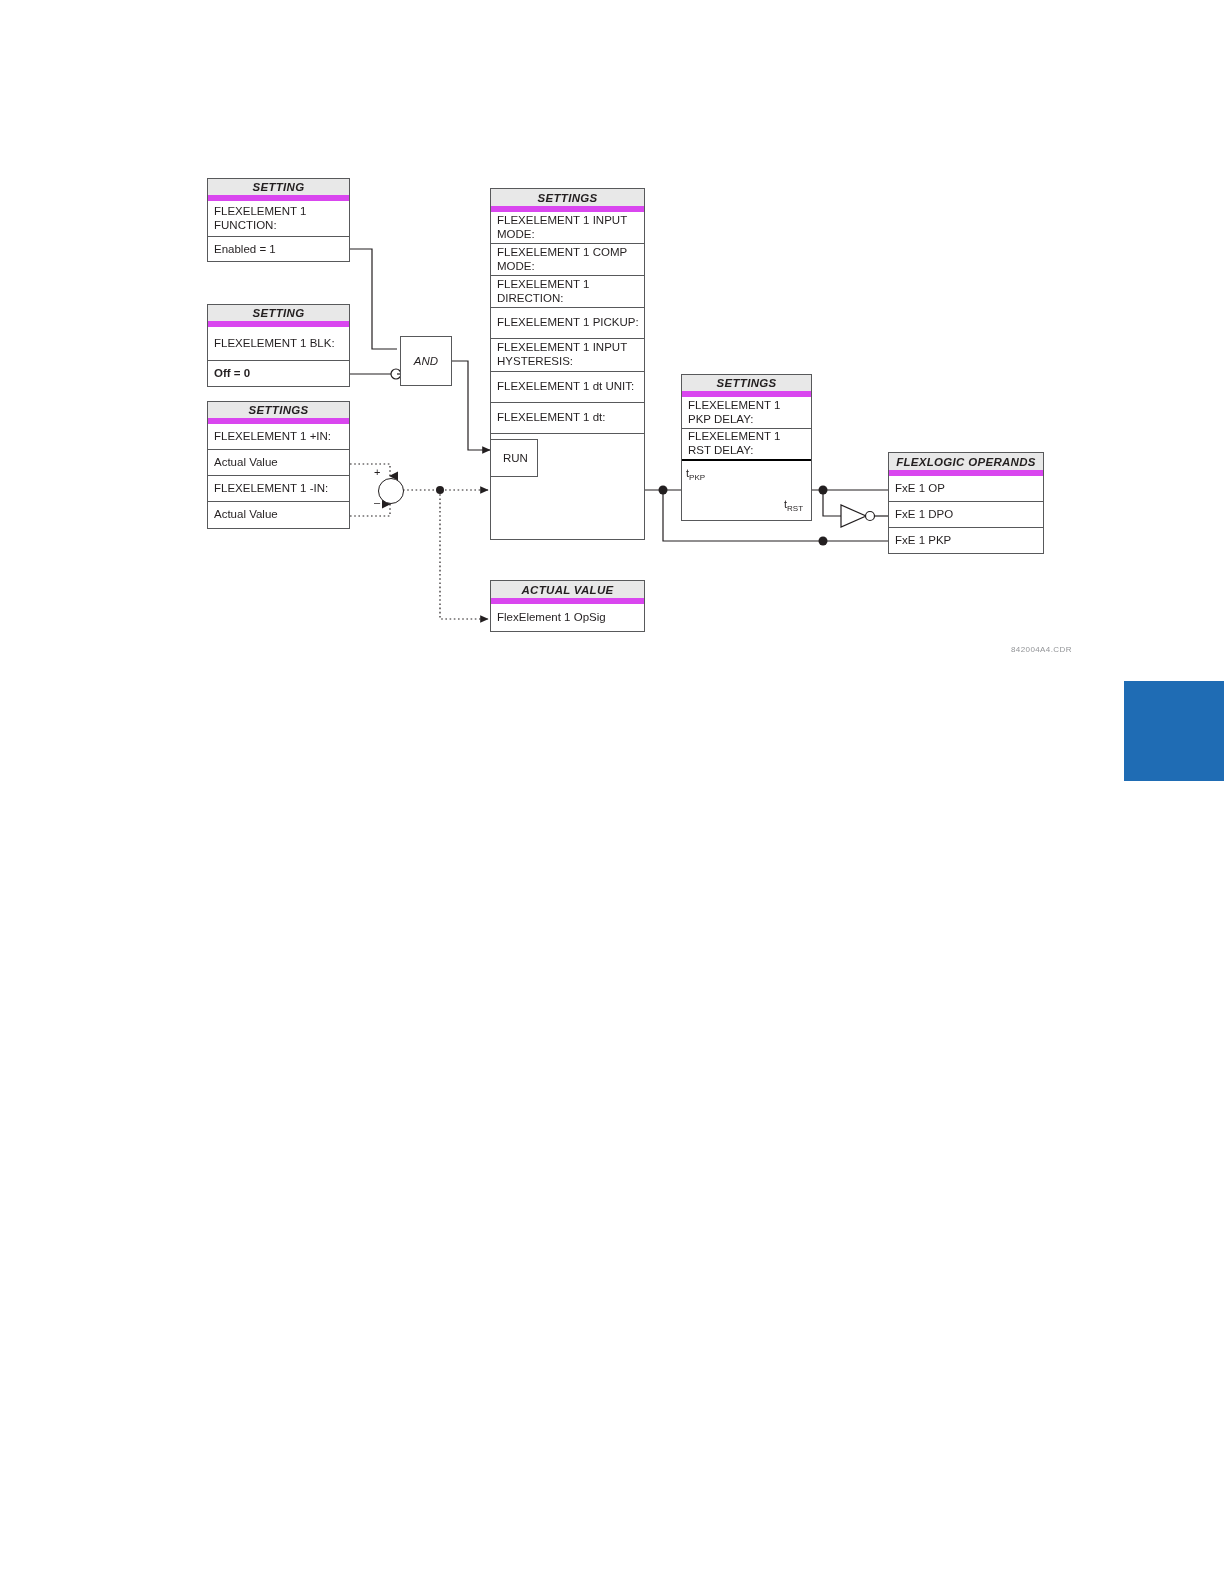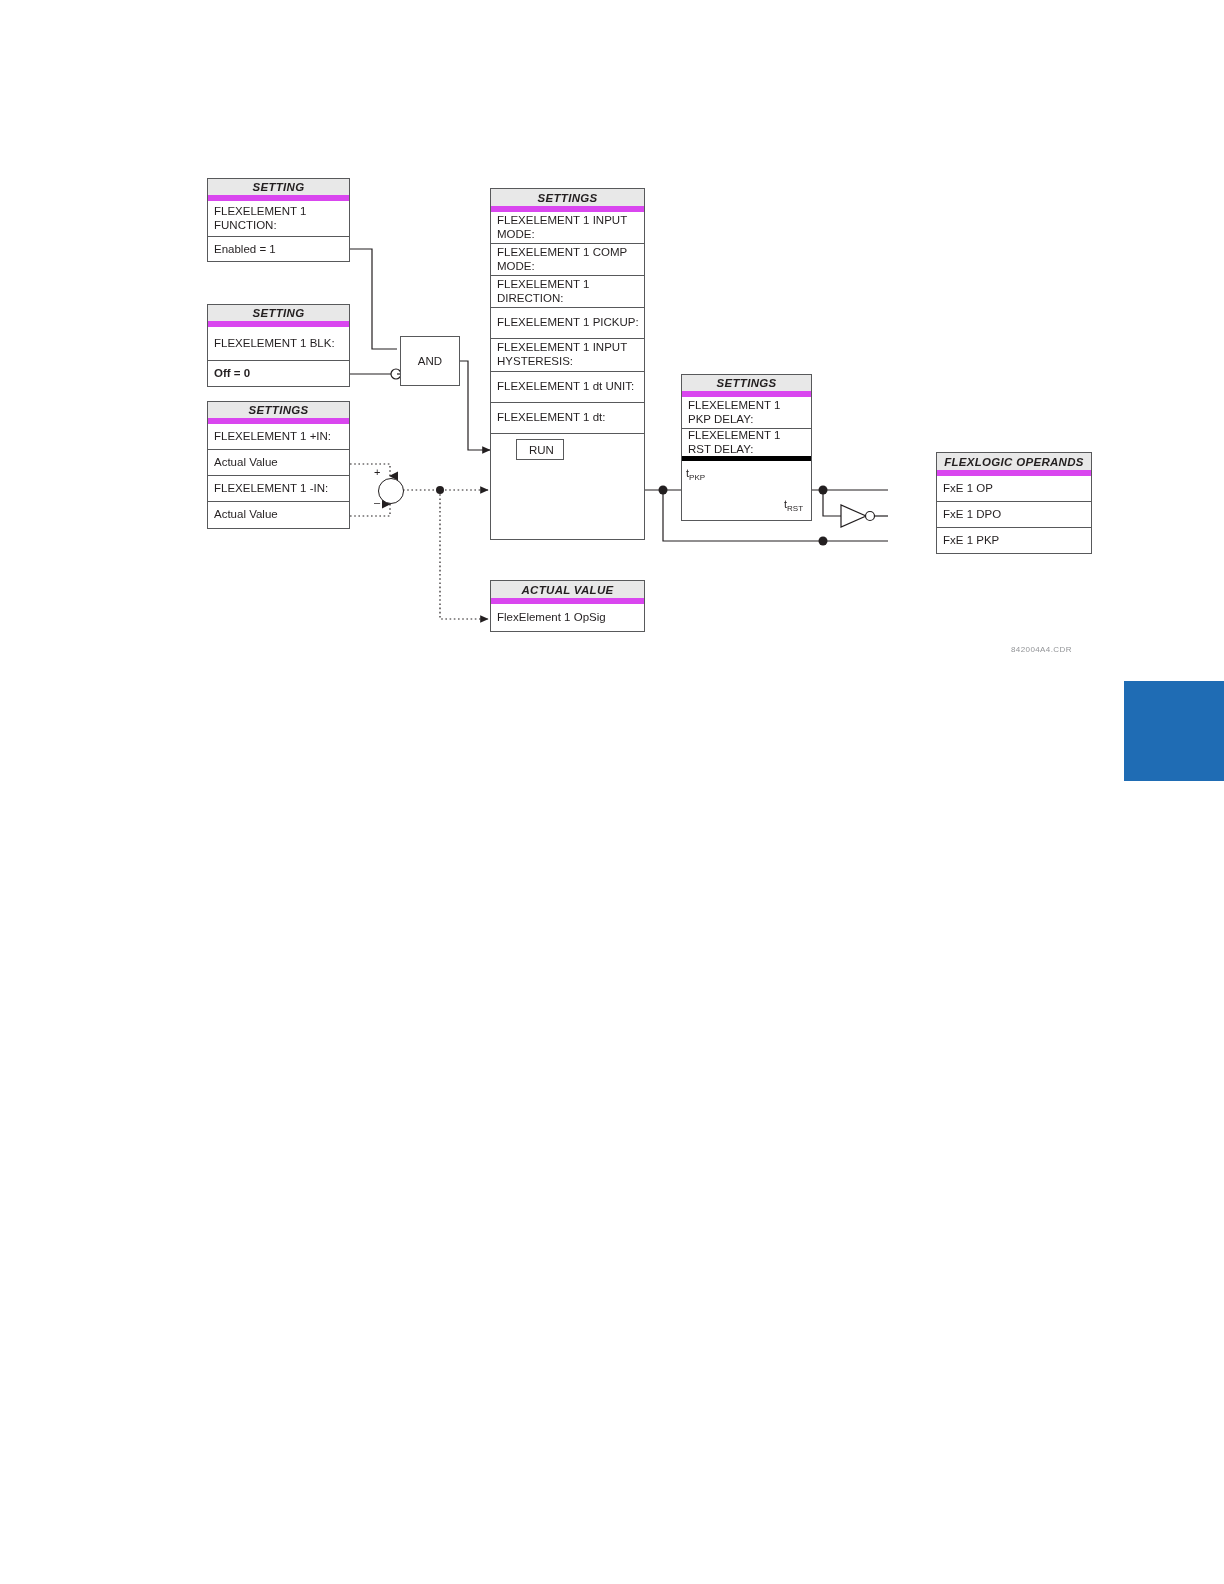--- a/index.html
+++ b/index.html
@@ -150,55 +150,55 @@
   </div>
 
   <div class="box" style="left:207px; top:401px; width:143px; height:128px;">
     <div class="hdr" style="height:22px;">SETTINGS</div>
     <div class="row" style="height:26px;">FLEXELEMENT 1 +IN:</div>
     <div class="row" style="height:26px;">Actual Value</div>
     <div class="row" style="height:26px;">FLEXELEMENT 1 -IN:</div>
     <div class="row last" style="height:26px;">Actual Value</div>
   </div>
 
-  <div class="and-box" style="left:400px; top:336px; width:60px; height:50px;">
+  <div class="and-box" style="left:400px; top:336px; width:52px; height:50px;font-style:italic;">
     <span>AND</span>
   </div>
 
   <div style="position:absolute; left:378px; top:478px; width:24px; height:24px; border:1.2px solid #231f20; border-radius:50%; background:#ffffff;"></div>
   <div class="vlabel" style="left:374px; top:466px;">+</div>
   <div class="vlabel" style="left:374px; top:496px;">–</div>
 
   <div class="box" style="left:490px; top:188px; width:155px; height:352px;">
     <div class="hdr" style="height:23px;">SETTINGS</div>
     <div class="row" style="height:32px;">FLEXELEMENT 1 INPUT MODE:</div>
     <div class="row" style="height:32px;">FLEXELEMENT 1 COMP MODE:</div>
     <div class="row" style="height:32px;">FLEXELEMENT 1 DIRECTION:</div>
     <div class="row" style="height:31px;">FLEXELEMENT 1 PICKUP:</div>
     <div class="row" style="height:33px;">FLEXELEMENT 1 INPUT HYSTERESIS:</div>
     <div class="row" style="height:31px;">FLEXELEMENT 1 dt UNIT:</div>
     <div class="row nb" style="height:31px; border-bottom:1px solid #58595b;">FLEXELEMENT 1 dt:</div>
   </div>
-  <div class="runbox" style="left:516px; top:439px; width:48px; height:21px;padding-left:12px;">
+  <div class="runbox" style="left:490px; top:439px; width:48px; height:38px;padding-left:12px;">
     <span>RUN</span>
   </div>
 
   <div class="box" style="left:681px; top:374px; width:131px; height:147px;">
     <div class="hdr" style="height:22px;">SETTINGS</div>
     <div class="row" style="height:32px;">FLEXELEMENT 1 PKP DELAY:</div>
-    <div class="row last" style="height:32px; border-bottom:5px solid #000000;">FLEXELEMENT 1 RST DELAY:</div>
+    <div class="row last" style="height:32px; border-bottom:2px solid #000000;">FLEXELEMENT 1 RST DELAY:</div>
   </div>
   <div class="vlabel" style="left:686px; top:467px;">
     <span>t</span><span class="sub">PKP</span>
   </div>
   <div class="vlabel" style="left:784px; top:498px;">
     <span>t</span><span class="sub">RST</span>
   </div>
 
-  <div class="box" style="left:936px; top:452px; width:156px; height:102px;">
+  <div class="box" style="left:888px; top:452px; width:156px; height:102px;">
     <div class="hdr" style="height:23px;">FLEXLOGIC OPERANDS</div>
     <div class="row" style="height:26px;">FxE 1 OP</div>
     <div class="row" style="height:26px;">FxE 1 DPO</div>
     <div class="row last" style="height:26px;">FxE 1 PKP</div>
   </div>
 
   <div class="box" style="left:490px; top:580px; width:155px; height:52px;">
     <div class="hdr" style="height:23px;">ACTUAL VALUE</div>
     <div class="row last" style="height:28px;">FlexElement 1 OpSig</div>
   </div>

